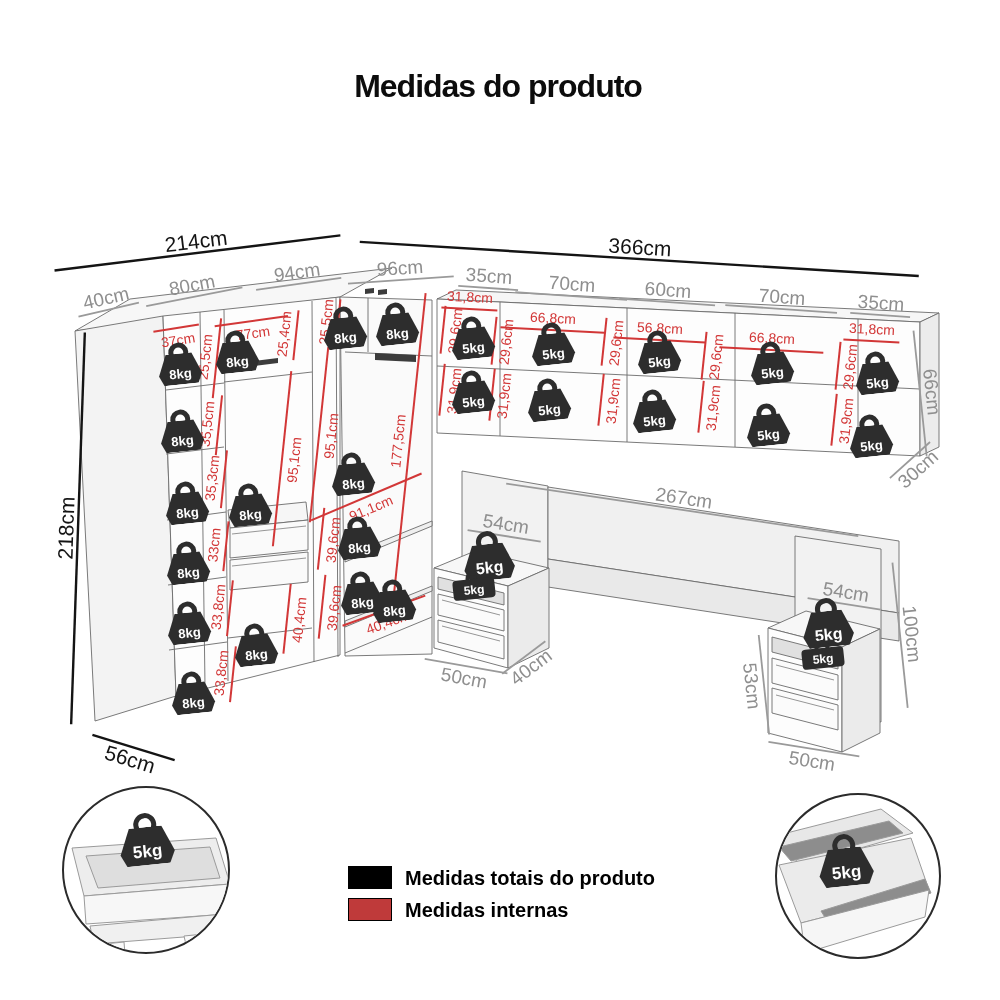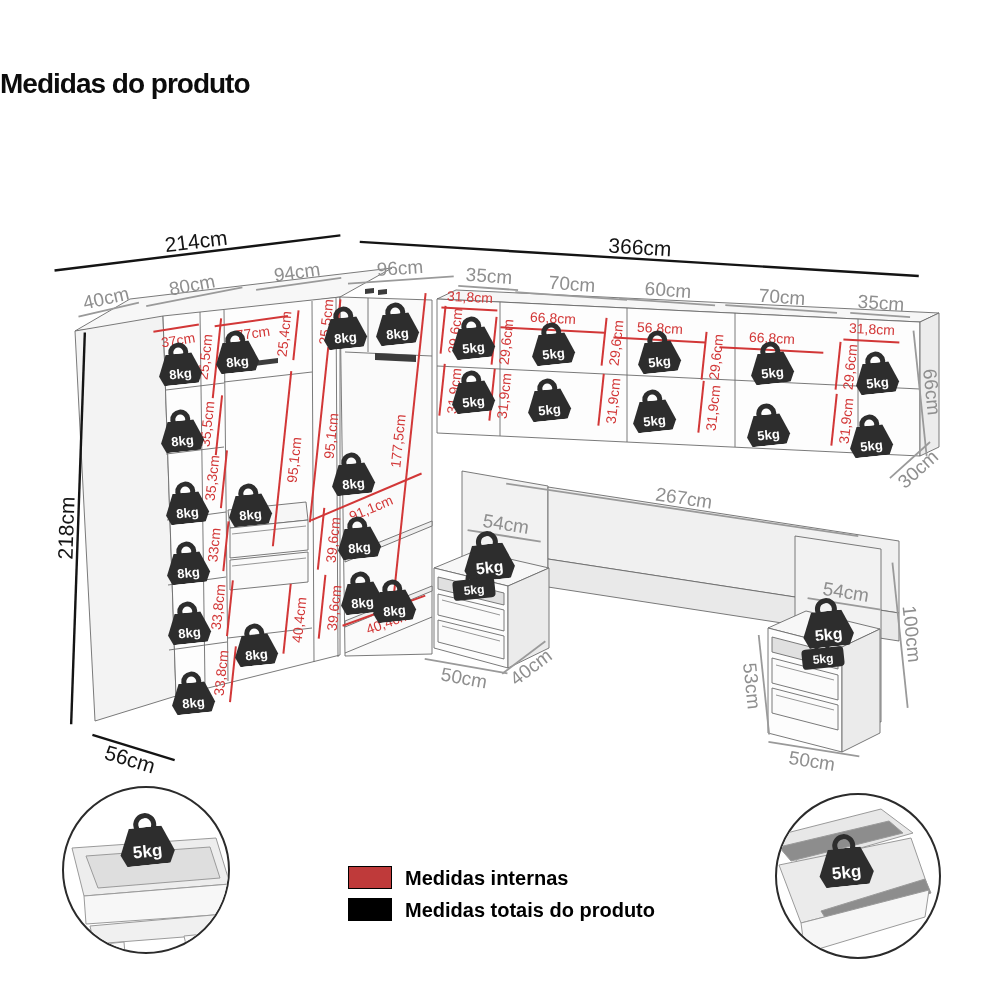--- a/index.html
+++ b/index.html
@@ -1,19 +1,19 @@
 <!DOCTYPE html>
 <html><head>
 <meta charset="utf-8">
 <style>
   html,body{margin:0;padding:0;background:#ffffff;}
   #stage{position:relative;width:1000px;height:1000px;background:#ffffff;overflow:hidden;
          font-family:"Liberation Sans", sans-serif;}
-  #title{position:absolute;left:0;top:68px;width:996px;
-         font-size:28px;font-weight:bold;color:#0c0c0c;letter-spacing:-1px;}
+  #title{position:absolute;left:0;top:68px;width:996px;text-align:center;
+         font-size:32px;font-weight:bold;color:#0c0c0c;letter-spacing:-1px;}
   svg{position:absolute;left:0;top:0;}
   #furniture{z-index:1;}
   #overlay{z-index:2;}
   #ann-layer,#wt-layer{position:absolute;left:0;top:0;width:1000px;height:1000px;z-index:3;pointer-events:none;}
   .lbl{position:absolute;white-space:nowrap;line-height:1;}
   .lbl.internal{color:#d23737;font-size:14px;}
   .lbl.module{color:#8f8f8f;font-size:19px;}
   .lbl.total{color:#141414;font-size:19px;}
   .lbl.big{font-size:21px;}
   .ln-internal{stroke:#d23737;stroke-width:2;}
@@ -390,22 +390,22 @@
         <polygon points="2,52 112,26 126,38 14,66" fill="#8d8d8d"></polygon>
         <polygon points="2,70 134,43 152,95 24,128" fill="#ebebeb"></polygon>
         <polygon points="44,116 148,84 154,98 54,132" fill="#8d8d8d"></polygon>
         <polygon points="24,128 152,95 148,122 28,158" fill="#f6f6f6"></polygon>
       </g>
     </svg>
   </div>
 
   <div id="legend">
       <div class="legend-row">
+        <div class="legend-swatch" style="background: rgb(0, 0, 0);"></div>
+        <span class="legend-label">Medidas totais do produto</span>
+      </div>
+      <div class="legend-row">
         <div class="legend-swatch" style="background: rgb(191, 58, 58);"></div>
         <span class="legend-label">Medidas internas</span>
       </div>
-      <div class="legend-row">
-        <div class="legend-swatch" style="background: rgb(0, 0, 0);"></div>
-        <span class="legend-label">Medidas totais do produto</span>
-      </div>
     </div>
 
 </div>
 
 </body></html>

